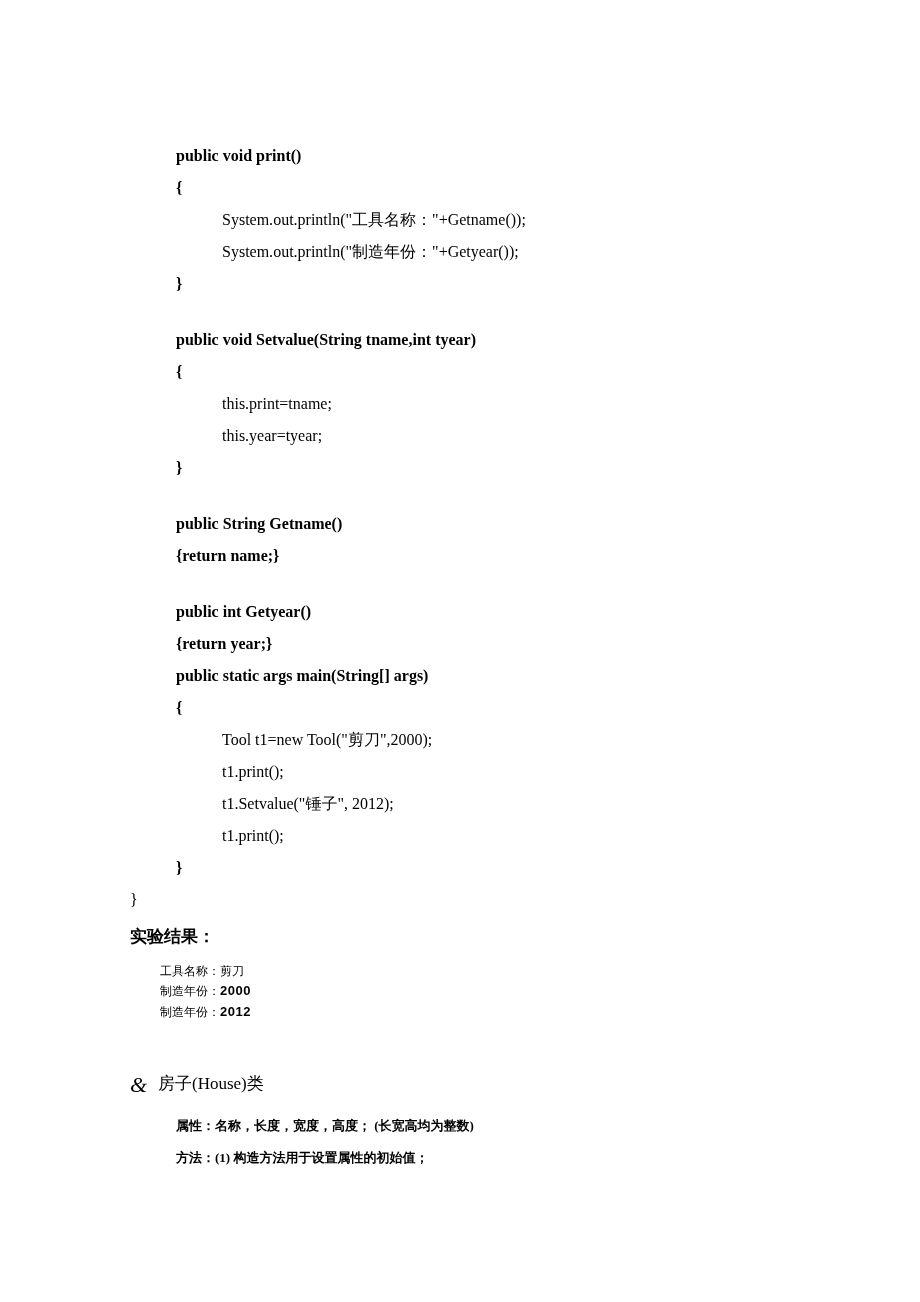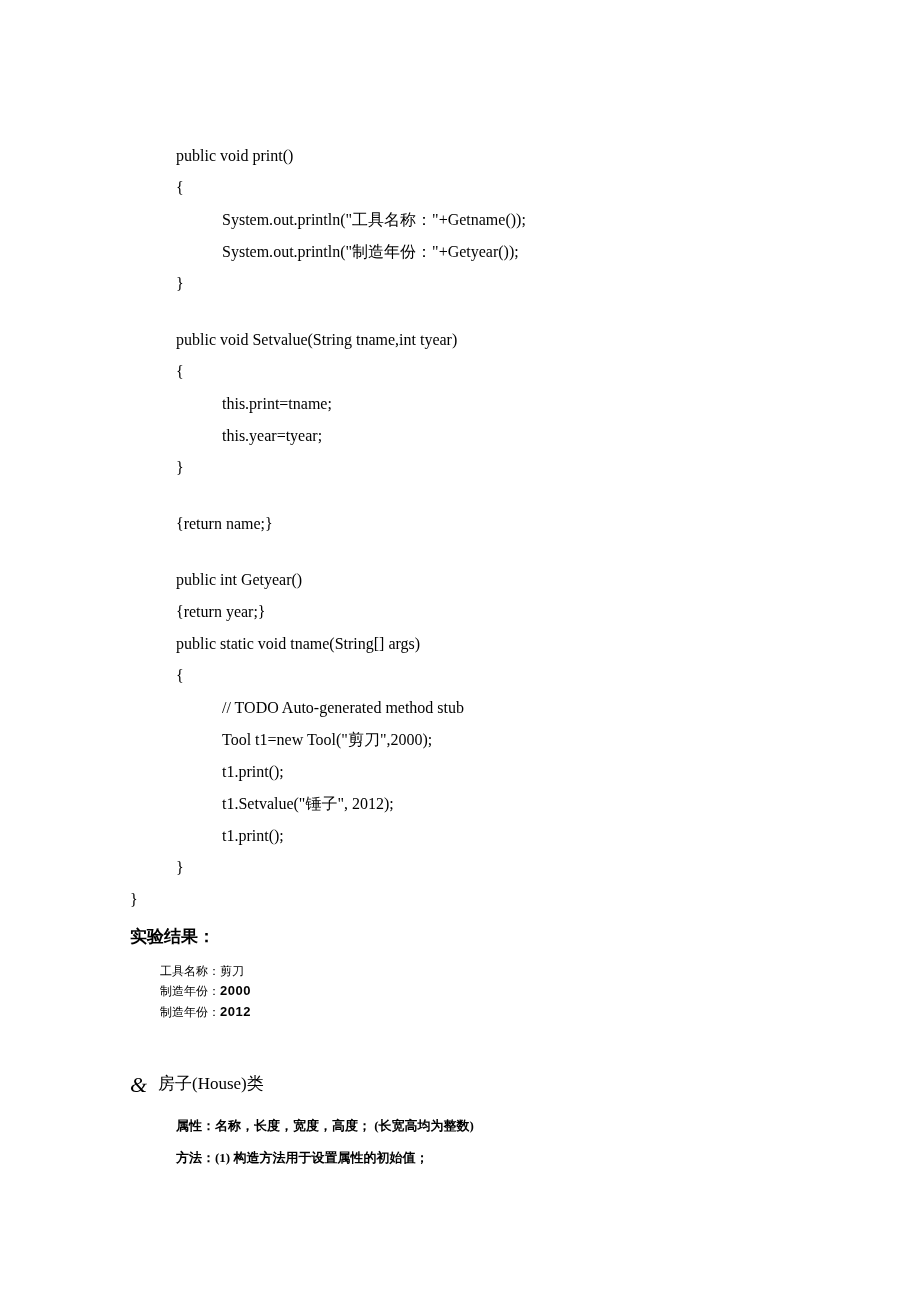--- a/index.html
+++ b/index.html
@@ -14,21 +14,21 @@
     box-sizing: border-box;
     width: 920px;
     color: #000;
     font-size: 16px;
     line-height: 2.0;
   }
   .code {
     white-space: pre;
     font-family: "Times New Roman", serif;
   }
-  .indent1 { padding-left: 46px; }
+  .indent1 { padding-left: 46px; font-weight: bold; }
   .indent2 { padding-left: 92px; }
   .italic { }
   .heading {
     font-weight: bold;
     font-size: 17px;
     margin-top: 4px;
   }
   .console {
     margin-left: 30px;
     margin-top: 8px;
@@ -83,29 +83,29 @@
   <div class="spacer"></div>
 
   <div class="code indent1">public void Setvalue(String tname,int tyear)</div>
   <div class="code indent1">{</div>
   <div class="code indent2">this.print=tname;</div>
   <div class="code indent2">this.year=tyear;</div>
   <div class="code indent1">}</div>
 
   <div class="spacer"></div>
 
+  <div class="code indent1">public String Getname()</div>
   <div class="code indent1">{return name;}</div>
 
   <div class="spacer"></div>
 
   <div class="code indent1">public int Getyear()</div>
   <div class="code indent1">{return year;}</div>
-  <div class="code indent1">public static void tname(String[] args)</div>
+  <div class="code indent1">public static args main(String[] args)</div>
   <div class="code indent1">{</div>
-  <div class="code indent2">// TODO Auto-generated method stub</div>
   <div class="code indent2">Tool t1=new Tool("剪刀",2000);</div>
   <div class="code indent2">t1.print();</div>
   <div class="code indent2">t1.Setvalue("锤子", 2012);</div>
   <div class="code indent2">t1.print();</div>
   <div class="code indent1">}</div>
   <div class="code">}</div>
 
   <div class="heading">实验结果：</div>
 
   <div class="console">

